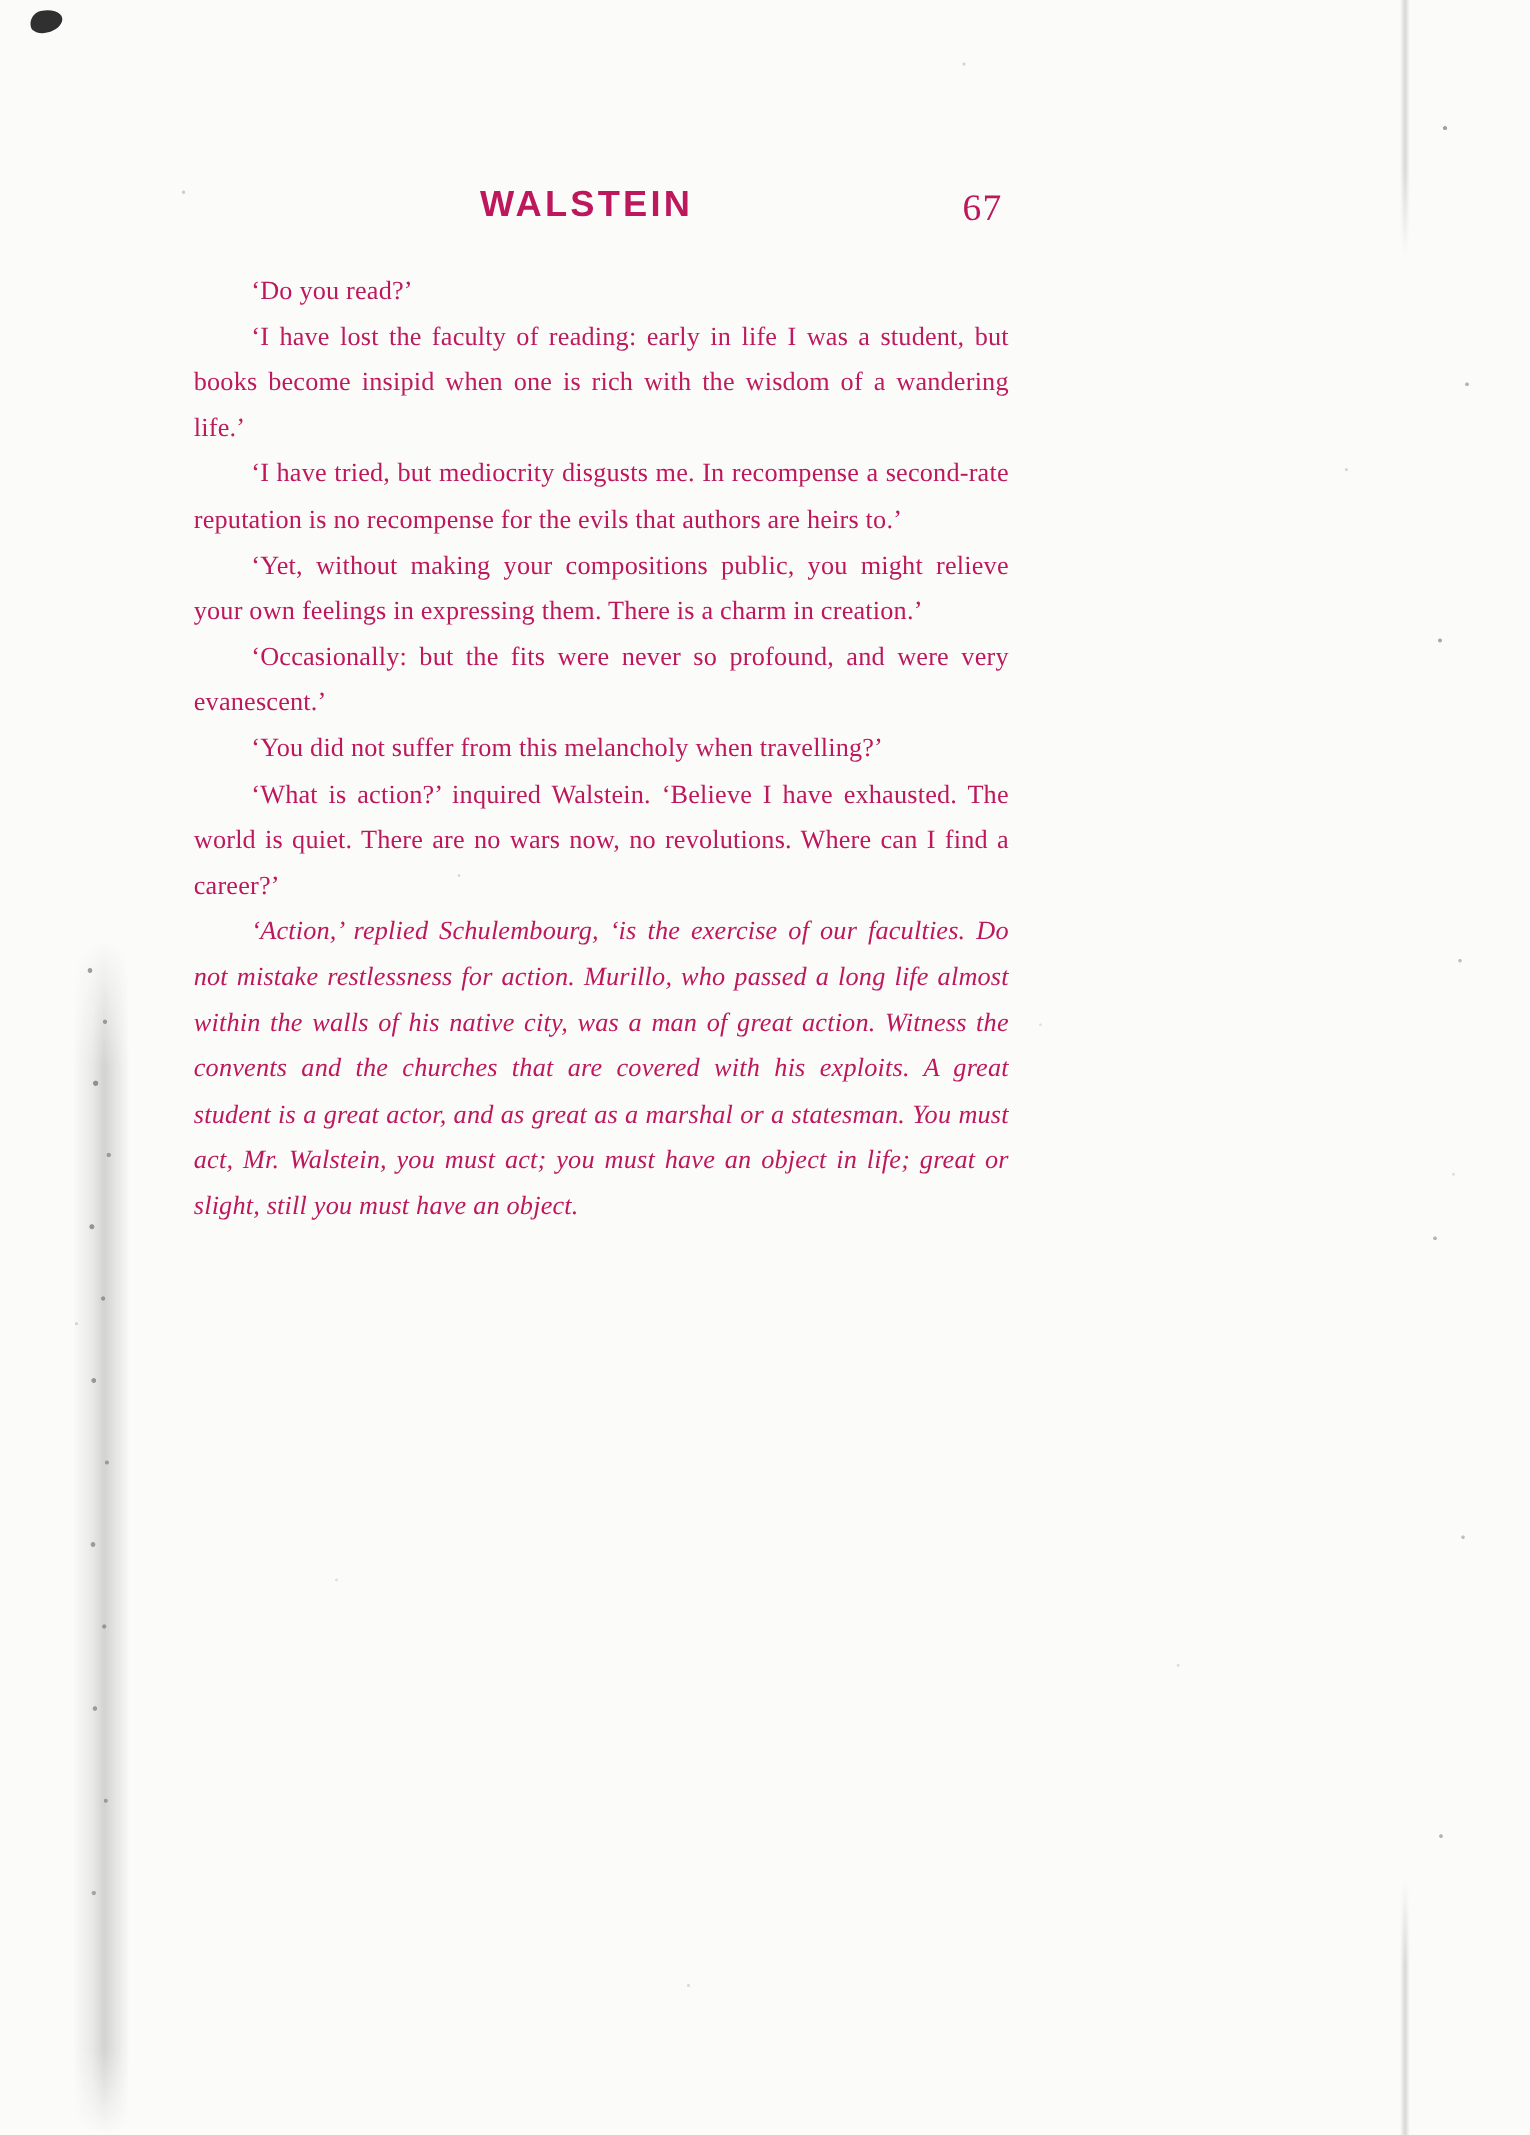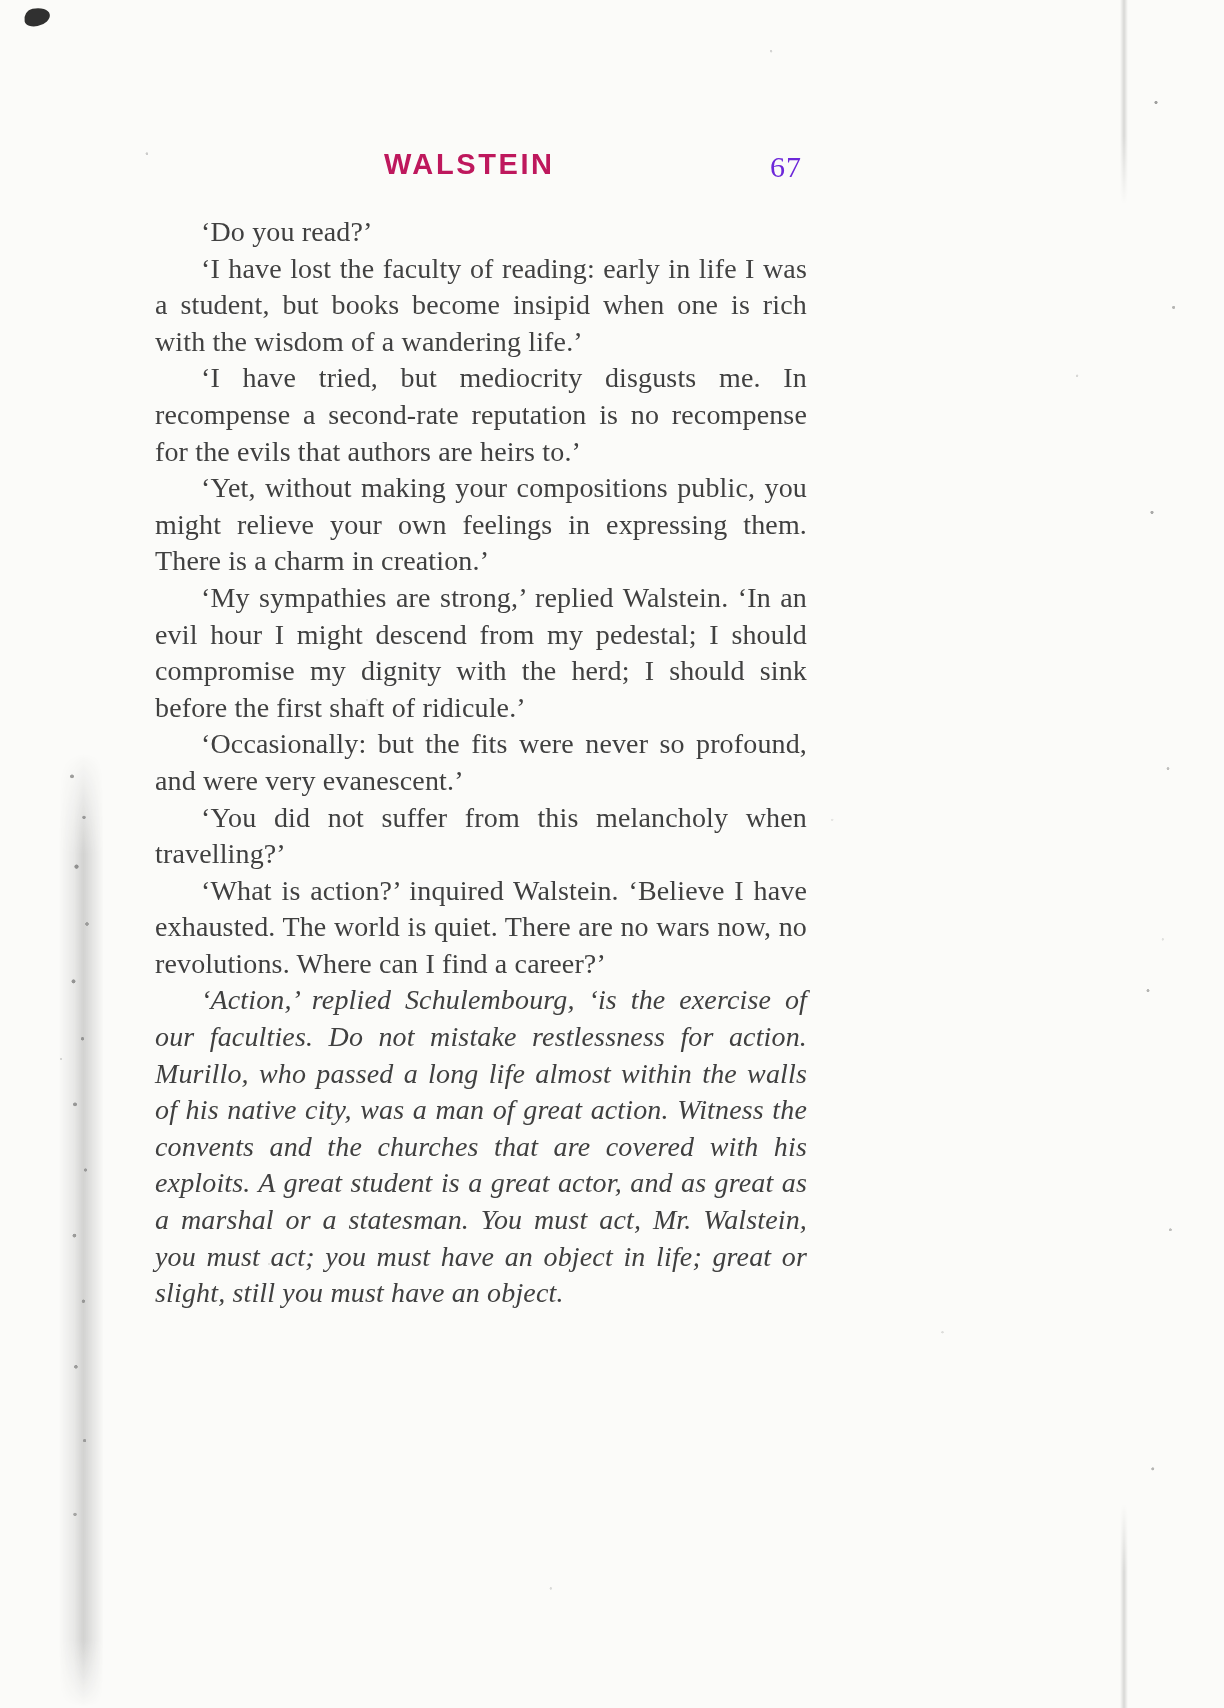--- a/index.html
+++ b/index.html
@@ -116,33 +116,33 @@
     color: #be185d;
     margin-left: 226px;
   }
   .folio {
     position: absolute;
     left: 770px;
     top: 150px;
     font-family: "Liberation Serif", serif;
     font-size: 30px;
     letter-spacing: 1px;
-    color: #6d28d9;
+    color: #be185d;
   }
 
   .body {
     position: absolute;
     left: 155px;
     top: 214px;
     width: 652px;
-    font-size: 28px;
+    font-size: 21px;
     line-height: 36.6px;
     text-align: justify;
     text-justify: inter-word;
-    color: #404040;
+    color: #be185d;
     letter-spacing: .15px;
   }
   .body p {
     margin: 0;
     text-indent: 46px;
   }
   .body p.last { text-align: justify; }
   .body p:last-child { text-align-last: left; font-style: italic; }
 
   
@@ -182,20 +182,19 @@
   <div class="running-head">
     <span class="head-title">WALSTEIN</span>
   </div>
   <div class="folio">67</div>
 
   <div class="body">
     <p>‘Do you read?’</p>
     <p>‘I have lost the faculty of reading: early in life I was a student, but books become insipid when one is rich with the wisdom of a wandering life.’</p>
     <p>‘I have tried, but mediocrity disgusts me. In recompense a second-rate reputation is no recompense for the evils that authors are heirs to.’</p>
     <p>‘Yet, without making your compositions public, you might relieve your own feelings in expressing them. There is a charm in creation.’</p>
-    <p>‘My sympathies are strong,’ replied Walstein. ‘In an evil hour I might descend from my pedestal; I should compromise my dignity with the herd; I should sink before the first shaft of ridicule.’</p>
     <p>‘Occasionally: but the fits were never so profound, and were very evanescent.’</p>
     <p>‘You did not suffer from this melancholy when travelling?’</p>
     <p>‘What is action?’ inquired Walstein. ‘Believe I have exhausted. The world is quiet. There are no wars now, no revolutions. Where can I find a career?’</p>
     <p class="last">‘Action,’ replied Schulembourg, ‘is the exercise of our faculties. Do not mistake restlessness for action. Murillo, who passed a long life almost within the walls of his native city, was a man of great action. Witness the convents and the churches that are covered with his exploits. A great student is a great actor, and as great as a marshal or a statesman. You must act, Mr. Walstein, you must act; you must have an object in life; great or slight, still you must have an object.</p>
   </div>
 
 </div>
 
 </body></html>

